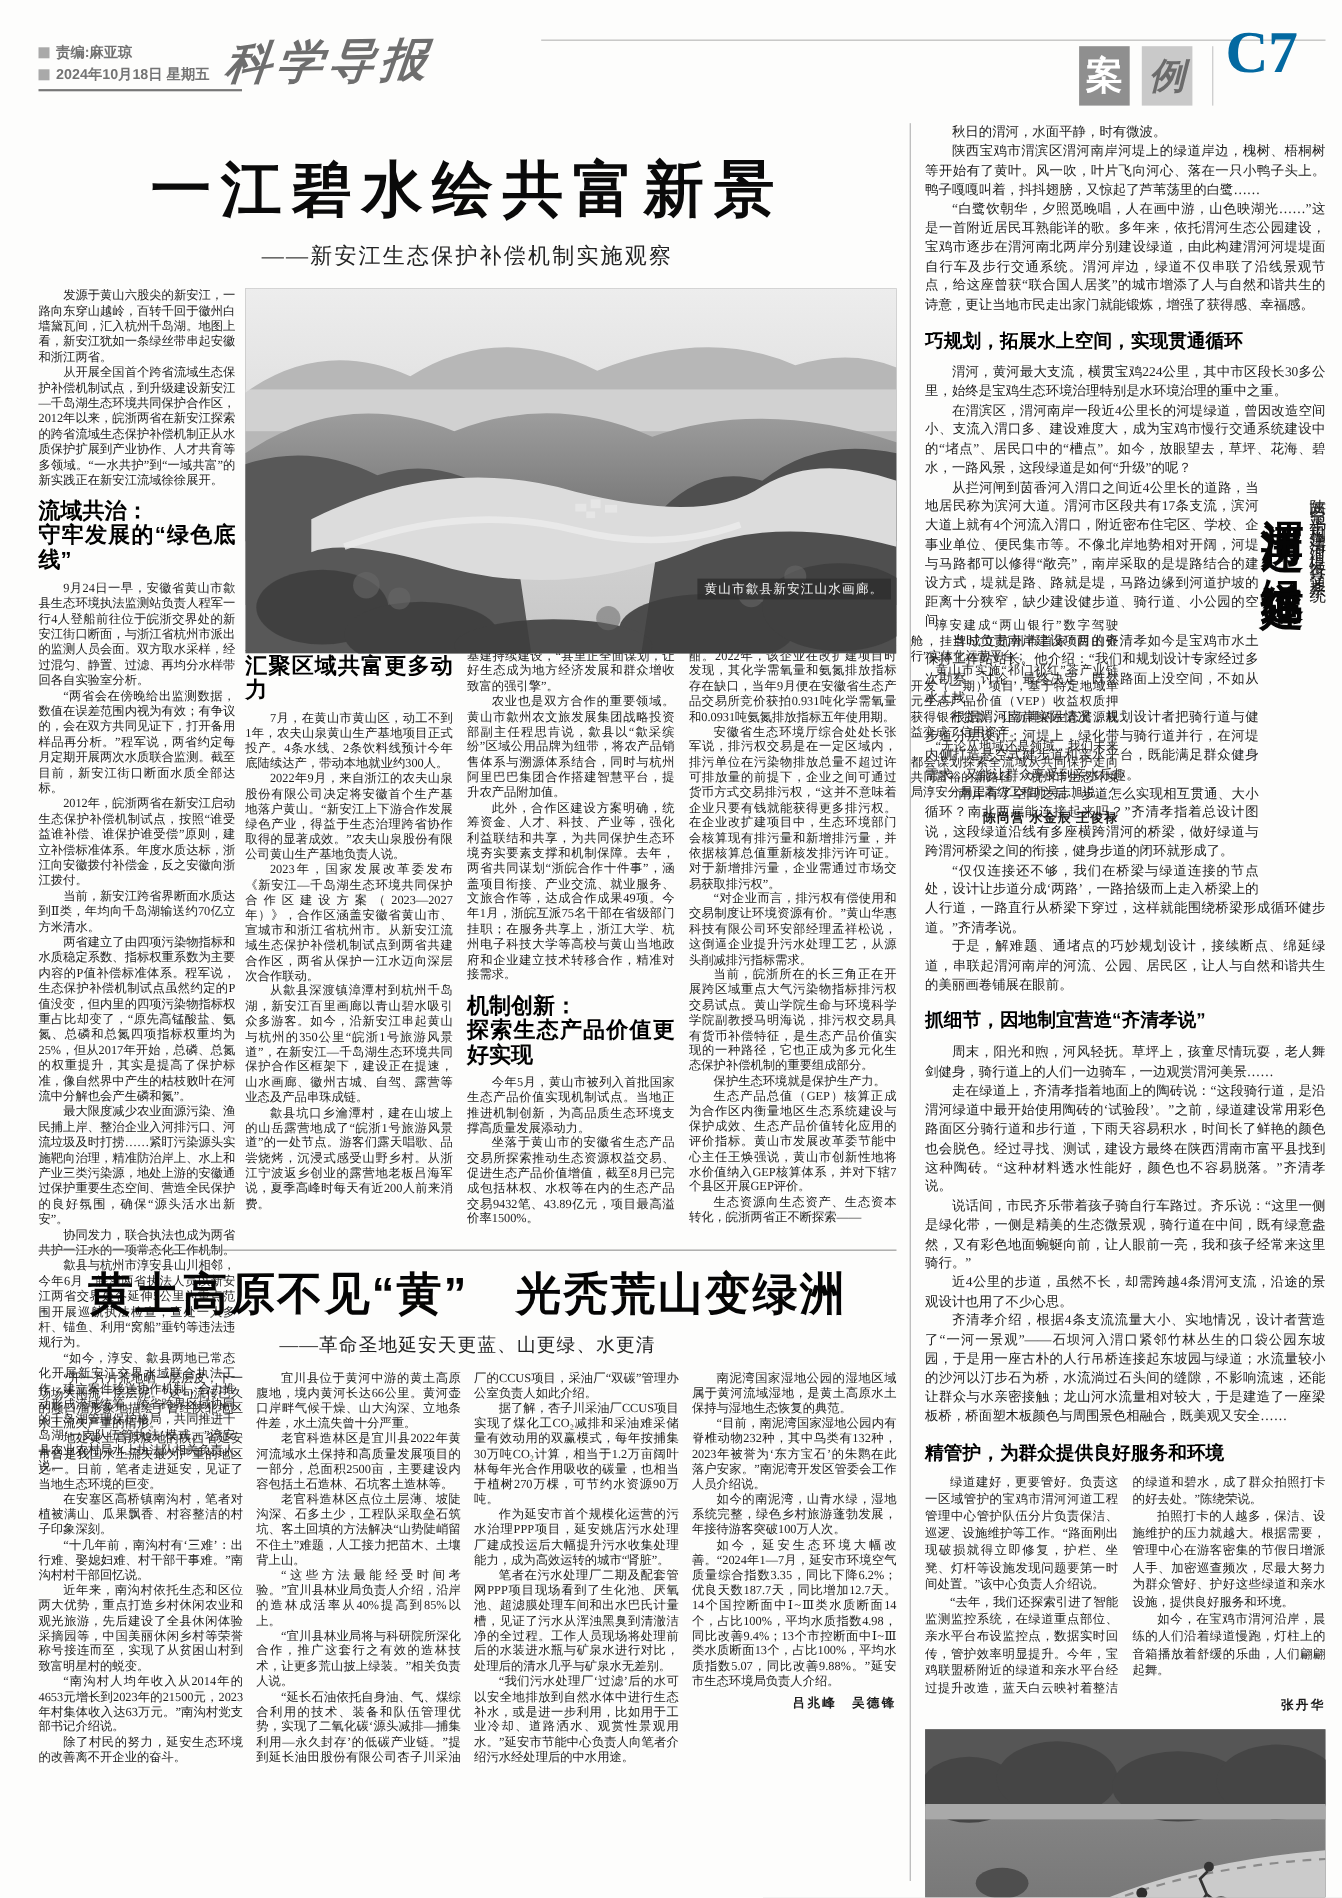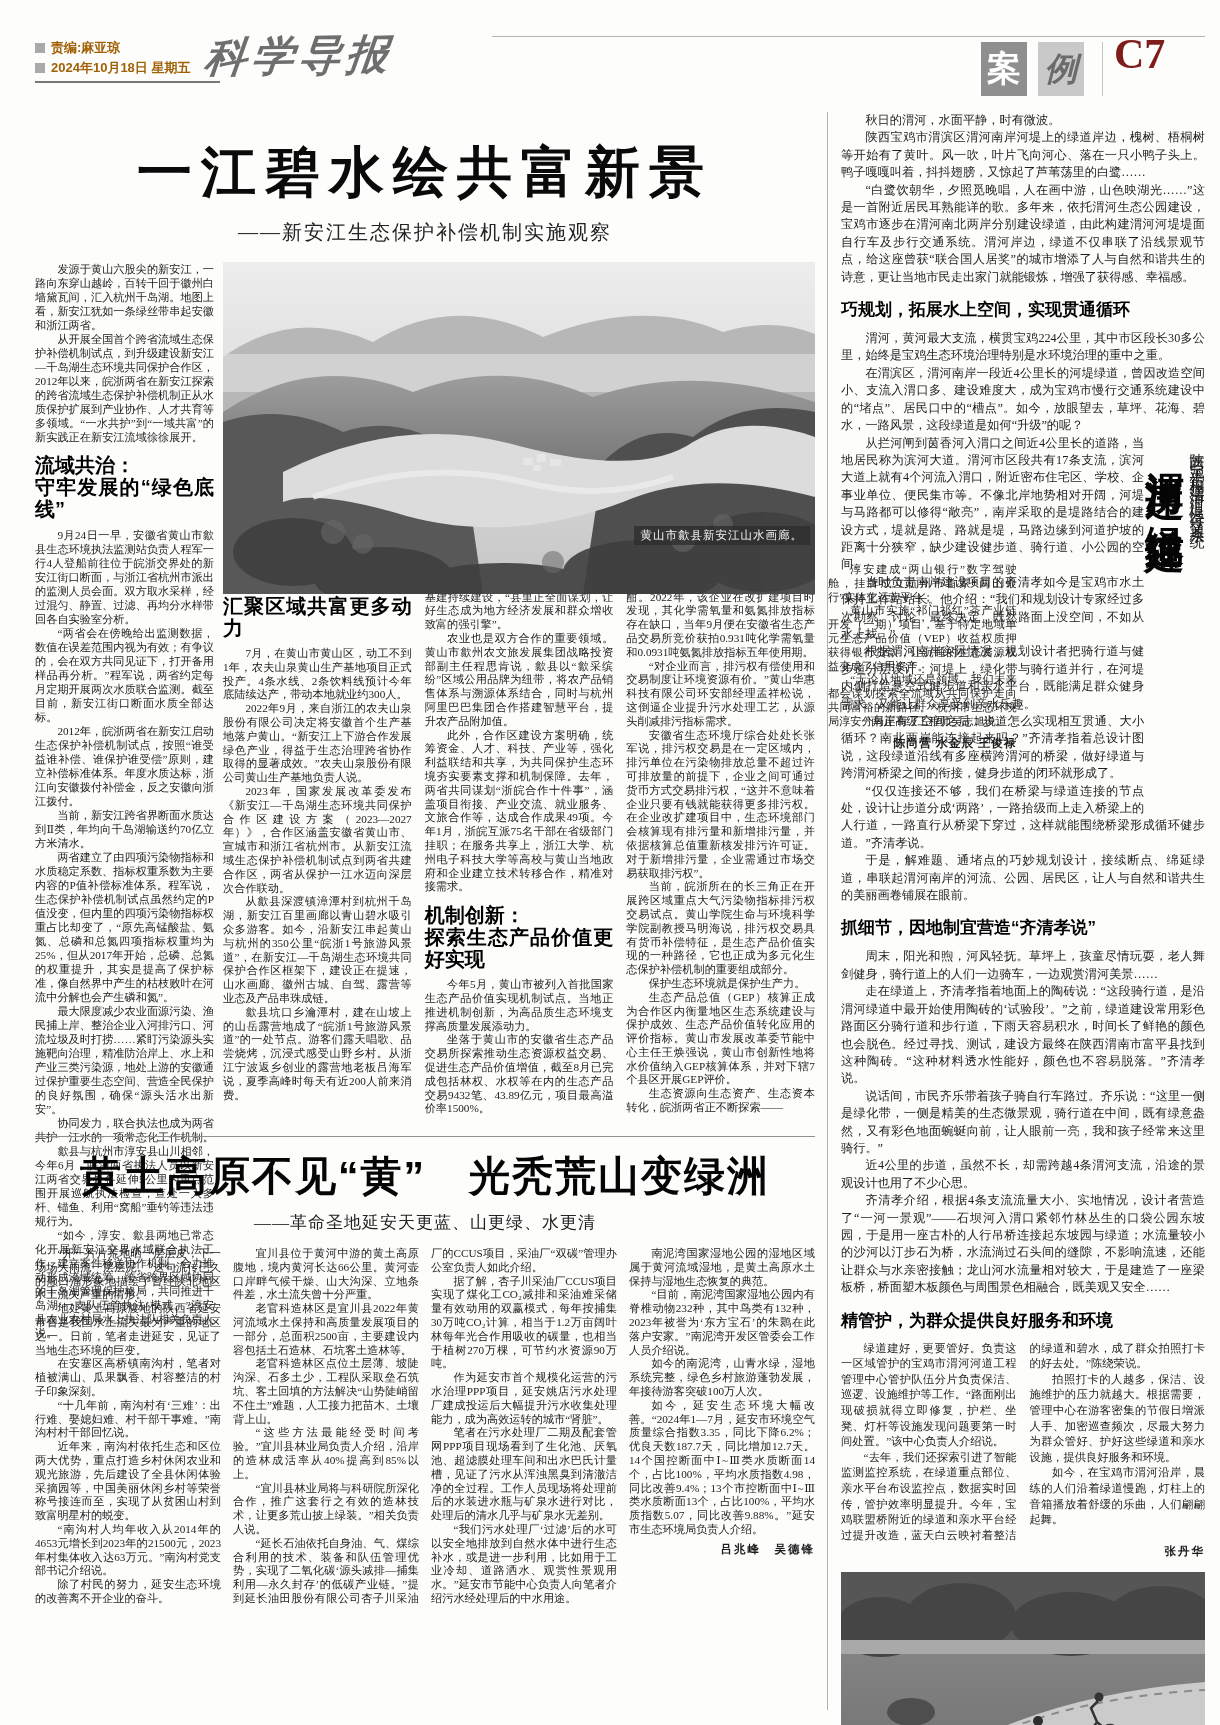--- a/index.html
+++ b/index.html
@@ -1,31 +1,31 @@
 <!DOCTYPE html>
 <html><head>
 <meta charset="utf-8">
 <style>
   html,body{margin:0;padding:0;background:#e9e9e9;}
   .page{position:relative;width:1220px;height:1725px;margin:0 auto;background:#fdfdfc;overflow:hidden;
         font-family:"Liberation Serif","DejaVu Serif",serif;color:#1c1c1c;}
   
   .hdr-left{position:absolute;left:35px;top:38px;font-family:"Liberation Sans","DejaVu Sans",sans-serif;}
-  .hdr-row{display:flex;align-items:center;font-size:13px;font-weight:bold;color:#a16207;line-height:20px;}
+  .hdr-row{display:flex;align-items:center;font-size:13px;font-weight:bold;color:#737373;line-height:20px;}
   .sq{display:inline-block;width:10px;height:10px;background:#a9a9a9;margin-right:6px;}
   .hdr-underline{border-bottom:2px solid #777;width:185px;margin-top:3px;}
   .masthead{position:absolute;left:205px;top:28px;font-size:42px;font-weight:bold;font-style:italic;
             color:#6e6e6e;letter-spacing:5px;transform:skewX(-7deg) rotate(-1deg);font-family:"DejaVu Serif",serif;}
   .hdr-rule-right{position:absolute;left:492px;top:36px;width:713px;height:1px;background:#b3b3b3;}
   .badge-an{position:absolute;left:981px;top:42px;width:46px;height:54px;background:#8f8f8f;color:#fff;
             font-family:"Liberation Sans",sans-serif;font-weight:bold;font-size:34px;display:flex;align-items:center;justify-content:center;}
   .badge-li{position:absolute;left:1038px;top:42px;width:46px;height:54px;background:#c9c9c9;color:#6b6b6b;
             font-family:"DejaVu Serif",serif;font-style:italic;font-weight:bold;font-size:33px;display:flex;align-items:center;justify-content:center;}
   .hdr-vdiv{position:absolute;left:1102px;top:42px;width:1px;height:54px;background:#c4c4c4;}
-  .pageno{position:absolute;left:1114px;top:30px;font-size:42px;font-weight:bold;font-family:"Liberation Serif",serif;color:#7f1d1d;}
+  .pageno{position:absolute;left:1114px;top:16px;font-size:54px;font-weight:bold;font-family:"Liberation Serif",serif;color:#0369a1;}
   
   .main-art{position:absolute;left:35px;top:110px;width:780px;}
   .m-headline{text-align:center;font-family:"Liberation Sans","DejaVu Sans",sans-serif;font-weight:bold;
               font-size:55px;letter-spacing:9px;color:#0a0a0a;line-height:70px;margin-top:27px;}
   .m-subtitle{text-align:center;font-size:20px;letter-spacing:2px;color:#222;margin-top:12px;}
   .m-body{display:flex;margin-top:16px;}
   .m-col1{width:179px;margin-right:9px;font-size:11.2px;line-height:14px;text-align:justify;}
   .m-rightpart{width:592px;}
   .photo-wrap{position:relative;width:592px;height:288px;background:#9a9a9a;}
   .photo-caption{position:absolute;right:5px;bottom:5px;background:rgba(45,45,45,0.78);color:#f4f4f4;
@@ -152,22 +152,22 @@
               <p class="bp">从歙县深渡镇漳潭村到杭州千岛湖，新安江百里画廊以青山碧水吸引众多游客。如今，沿新安江串起黄山与杭州的350公里“皖浙1号旅游风景道”，在新安江—千岛湖生态环境共同保护合作区框架下，建设正在提速，山水画廊、徽州古城、自驾、露营等业态及产品串珠成链。</p>
               <p class="bp">歙县坑口乡瀹潭村，建在山坡上的山岳露营地成了“皖浙1号旅游风景道”的一处节点。游客们露天唱歌、品尝烧烤，沉浸式感受山野乡村。从浙江宁波返乡创业的露营地老板吕海军说，夏季高峰时每天有近200人前来消费。</p>
               <p class="bp">歙县文化旅游体育局副局长余志华说，随着新安江歙县段陆上、江上基建持续建设，“县里正全面谋划，让好生态成为地方经济发展和群众增收致富的强引擎”。</p>
               <p class="bp">农业也是双方合作的重要领域。黄山市歙州农文旅发展集团战略投资部副主任程思肯说，歙县以“歙采缤纷”区域公用品牌为纽带，将农产品销售体系与溯源体系结合，同时与杭州阿里巴巴集团合作搭建智慧平台，提升农产品附加值。</p>
               <p class="bp">此外，合作区建设方案明确，统筹资金、人才、科技、产业等，强化利益联结和共享，为共同保护生态环境夯实要素支撑和机制保障。去年，两省共同谋划“浙皖合作十件事”，涵盖项目衔接、产业交流、就业服务、文旅合作等，达成合作成果49项。今年1月，浙皖互派75名干部在省级部门挂职；在服务共享上，浙江大学、杭州电子科技大学等高校与黄山当地政府和企业建立技术转移合作，精准对接需求。</p>
               <h3 class="col-head">机制创新：
 探索生态产品价值更好实现</h3>
               <p class="bp">今年5月，黄山市被列入首批国家生态产品价值实现机制试点。当地正推进机制创新，为高品质生态环境支撑高质量发展添动力。</p>
               <p class="bp">坐落于黄山市的安徽省生态产品交易所探索推动生态资源权益交易、促进生态产品价值增值，截至8月已完成包括林权、水权等在内的生态产品交易9432笔、43.89亿元，项目最高溢价率1500%。</p>
               <p class="bp">在黄山市徽州区，国家高新技术企业黄山华惠科技有限公司生产正酣。2022年，该企业在改扩建项目时发现，其化学需氧量和氨氮排放指标存在缺口，当年9月便在安徽省生态产品交易所竞价获拍0.931吨化学需氧量和0.0931吨氨氮排放指标五年使用期。</p>
+              <p class="bp">安徽省生态环境厅综合处处长张军说，排污权交易是在一定区域内，排污单位在污染物排放总量不超过许可排放量的前提下，企业之间可通过货币方式交易排污权，“这并不意味着企业只要有钱就能获得更多排污权。在企业改扩建项目中，生态环境部门会核算现有排污量和新增排污量，并依据核算总值重新核发排污许可证。对于新增排污量，企业需通过市场交易获取排污权”。</p>
               <p class="bp">“对企业而言，排污权有偿使用和交易制度让环境资源有价。”黄山华惠科技有限公司环安部经理孟祥松说，这倒逼企业提升污水处理工艺，从源头削减排污指标需求。</p>
-              <p class="bp">安徽省生态环境厅综合处处长张军说，排污权交易是在一定区域内，排污单位在污染物排放总量不超过许可排放量的前提下，企业之间可通过货币方式交易排污权，“这并不意味着企业只要有钱就能获得更多排污权。在企业改扩建项目中，生态环境部门会核算现有排污量和新增排污量，并依据核算总值重新核发排污许可证。对于新增排污量，企业需通过市场交易获取排污权”。</p>
               <p class="bp">当前，皖浙所在的长三角正在开展跨区域重点大气污染物指标排污权交易试点。黄山学院生命与环境科学学院副教授马明海说，排污权交易具有货币补偿特征，是生态产品价值实现的一种路径，它也正成为多元化生态保护补偿机制的重要组成部分。</p>
               <p class="bp">保护生态环境就是保护生产力。</p>
               <p class="bp">生态产品总值（GEP）核算正成为合作区内衡量地区生态系统建设与保护成效、生态产品价值转化应用的评价指标。黄山市发展改革委节能中心主任王焕强说，黄山市创新性地将水价值纳入GEP核算体系，并对下辖7个县区开展GEP评价。</p>
               <p class="bp">生态资源向生态资产、生态资本转化，皖浙两省正不断探索——</p>
               <p class="bp">淳安建成“两山银行”数字驾驶舱，挂牌成立杭州市首家“两山银行”实体化运营平台；</p>
               <p class="bp">黄山市实施“祁门祁红”茶产业链开发（一期）项目，基于特定地域单元生态产品价值（VEP）收益权质押获得银行贷款，让沉睡的生态资源权益变成了信用资产。</p>
               <p class="bp">“无论从地域还是领域，我们未来都会谋划探索全流域从共同保护走向共同富裕的新路径。”杭州市生态环境局淳安分局正高级工程师吴志旭说。</p>
             </div>
           <p class="m-byline">陈尚营  水金辰  王俊禄</p>
         </div>

